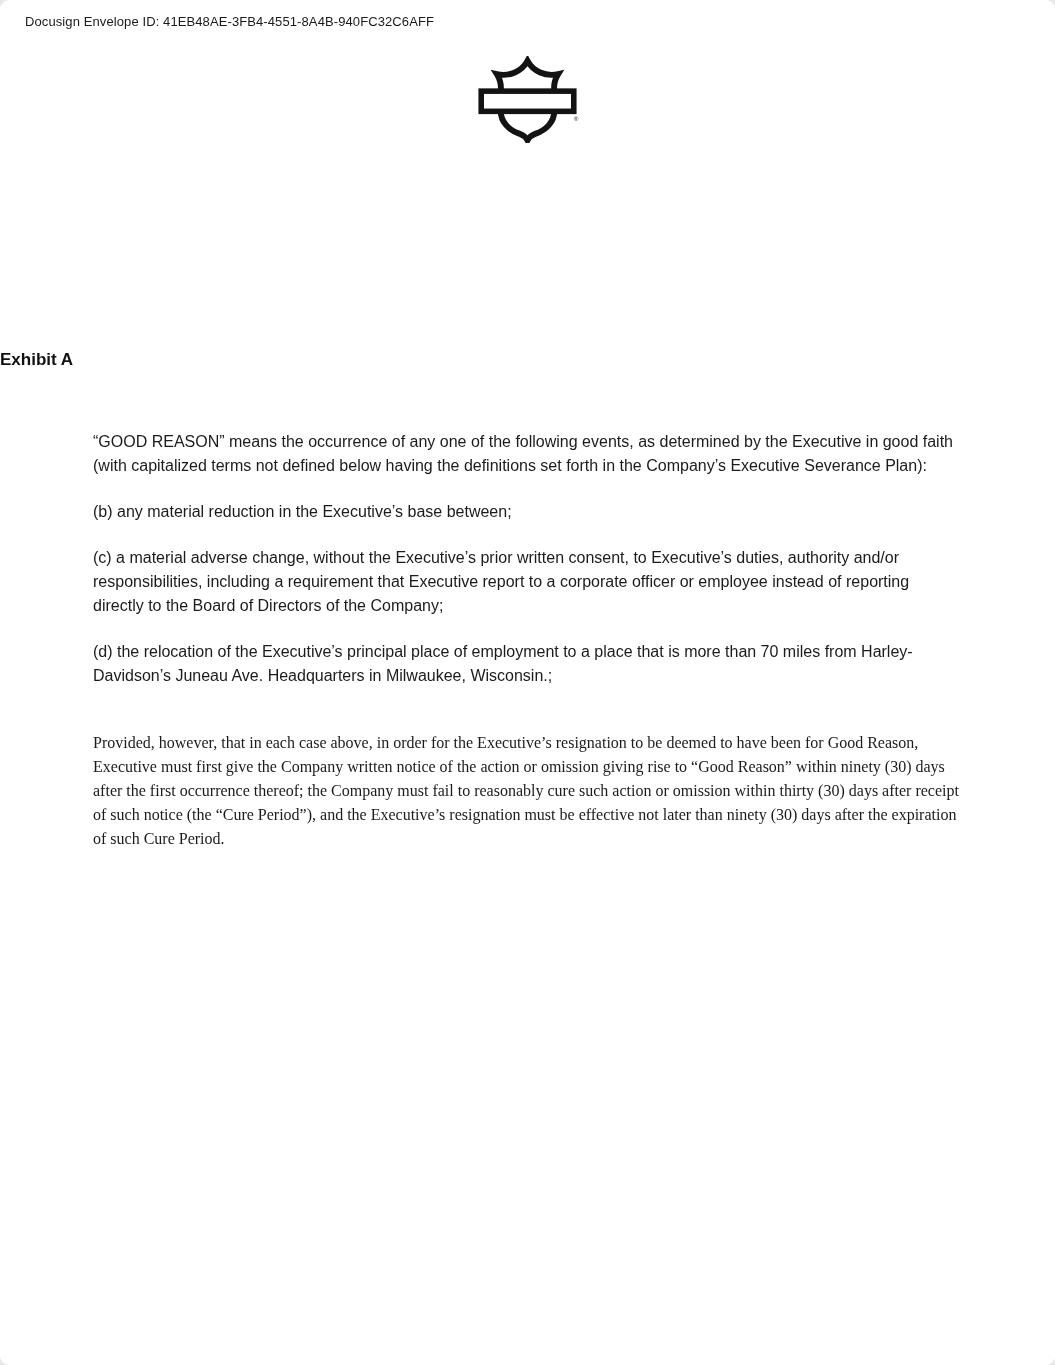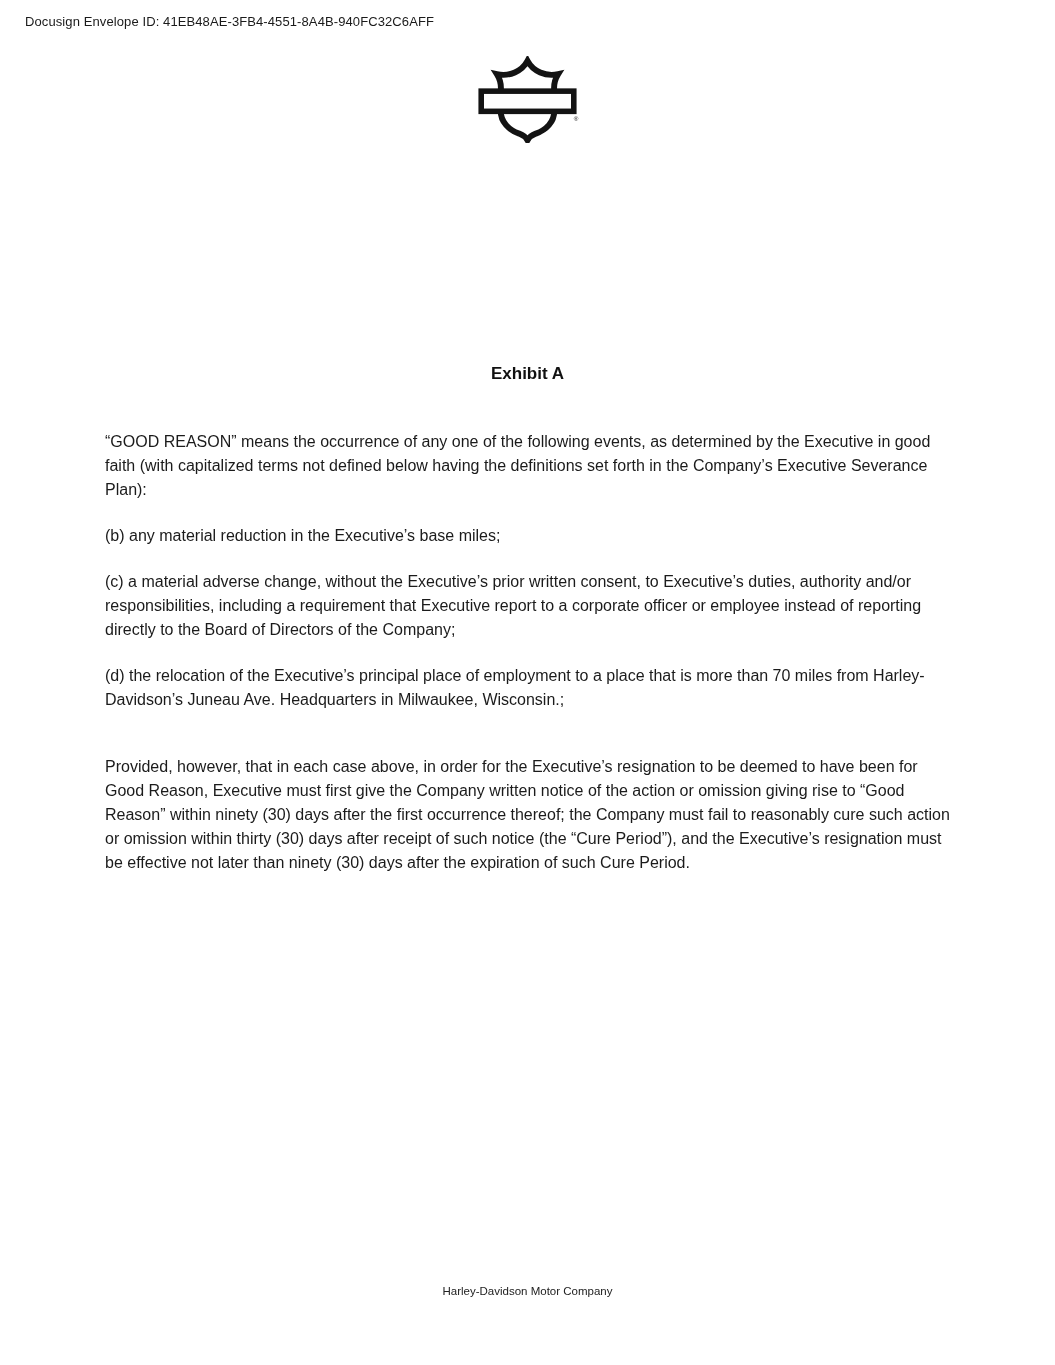--- a/index.html
+++ b/index.html
@@ -5,61 +5,62 @@
   html, body { margin: 0; padding: 0; background: #e8e8e8; }
   .page {
     position: relative;
     width: 1055px;
     height: 1365px;
     margin: 0 auto;
     background: #ffffff;
     font-family: "Liberation Sans", sans-serif;
     color: #1b1b1b;
     overflow: hidden;
+    border-radius: 9px;
   }
   .envelope-id {
     position: absolute;
     top: 14px;
     left: 25px;
     font-size: 13px;
     letter-spacing: 0.1px;
     color: #1a1a1a;
     white-space: nowrap;
   }
   .logo-wrap {
     position: absolute;
     top: 56px;
     left: 0;
     width: 100%;
     display: flex;
     justify-content: center;
   }
   .doc-title {
     position: absolute;
-    top: 364px;
+    top: 350px;
     left: 0;
     width: 100%;
     margin: 0;
-    text-align: center;
+    text-align: left;
     font-size: 17px;
     font-weight: 700;
     color: #111;
   }
   .body-text {
     position: absolute;
     top: 430px;
     left: 93px;
     width: 868px;
     font-size: 16px;
     line-height: 24px;
     text-align: left;
     color: #1b1b1b;
   }
-  .para { margin: 0 0 22px 12px; }
-  .para.proviso { margin-top: 43px; margin-bottom: 0; }
+  .para { margin: 0 0 22px 0; }
+  .para.proviso { margin-top: 43px; margin-bottom: 0; font-family: Liberation Serif, serif; }
   .para.signer { margin: 0; }
   .doc-footer {
     position: absolute;
     top: 1285px;
     left: 0;
     width: 100%;
     text-align: center;
     font-size: 11.5px;
     color: #222;
   }
@@ -86,21 +87,20 @@
                C202,60 166,44 150,14 Z" fill="#ffffff" stroke="#131313" stroke-width="17" stroke-linejoin="miter"></path>
       <rect x="17" y="101" width="266" height="58" fill="#ffffff" stroke="#131313" stroke-width="16"></rect>
       <text x="283" y="188" font-size="18" fill="#131313">®</text>
     </svg>
   </div>
 
   <h1 class="doc-title">Exhibit A</h1>
 
   <div class="body-text">
     <p class="para">“GOOD REASON” means the occurrence of any one of the following events, as determined by the Executive in good faith (with capitalized terms not defined below having the definitions set forth in the Company’s Executive Severance Plan):</p>
-    <p class="para">(b) any material reduction in the Executive’s base miles;</p>
+    <p class="para">(b) any material reduction in the Executive’s base between;</p>
     <p class="para">(c) a material adverse change, without the Executive’s prior written consent, to Executive’s duties, authority and/or responsibilities, including a requirement that Executive report to a corporate officer or employee instead of reporting directly to the Board of Directors of the Company;</p>
     <p class="para">(d) the relocation of the Executive’s principal place of employment to a place that is more than 70 miles from Harley-Davidson’s Juneau Ave. Headquarters in Milwaukee, Wisconsin.;</p>
     <p class="para proviso">Provided, however, that in each case above, in order for the Executive’s resignation to be deemed to have been for Good Reason, Executive must first give the Company written notice of the action or omission giving rise to “Good Reason” within ninety (30) days after the first occurrence thereof; the Company must fail to reasonably cure such action or omission within thirty (30) days after receipt of such notice (the “Cure Period”), and the Executive’s resignation must be effective not later than ninety (30) days after the expiration of such Cure Period.</p>
   </div>
 
-  <div class="doc-footer">Harley-Davidson Motor Company</div>
 
 </div>
 
 </body></html>

